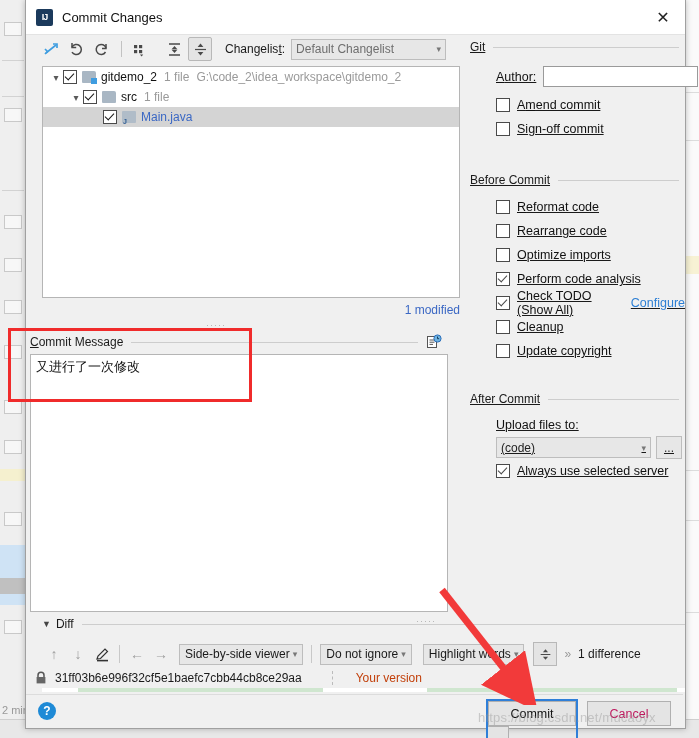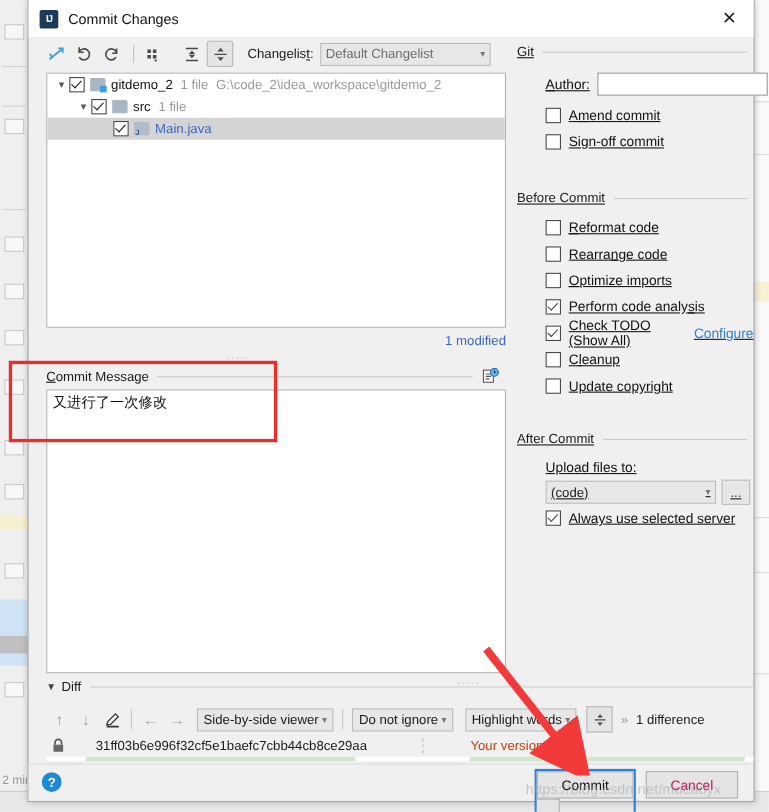--- a/index.html
+++ b/index.html
@@ -80,21 +80,21 @@
   .nm.blue{color:#3b68c4;font-weight:normal;}
   .sub{color:#9a9a9a;margin-left:7px;font-weight:normal;}
   .path{color:#9a9a9a;margin-left:7px;font-weight:normal;}
 
   #modified-count{position:absolute;right:225px;top:303px;font-size:12px;color:#3b68c4;}
 
   
   .split-dots{position:absolute;font-size:9px;color:#b0b0b0;letter-spacing:1px;}
 
   
-  #cm-group{position:absolute;left:16px;top:334px;width:412px;height:278px;}
+  #cm-group{position:absolute;left:4px;top:334px;width:412px;height:278px;}
   #cm-header{display:flex;align-items:center;height:16px;}
   #cm-title{font-size:12px;color:#1a1a1a;white-space:nowrap;}
   #cm-title u{text-decoration:underline;}
   #cm-line{flex:1;height:1px;background:#cdcdcd;margin:0 8px;}
   #cm-history-icon{width:16px;height:16px;position:relative;cursor:pointer;}
   #cm-text{position:absolute;left:0;top:20px;width:418px;height:258px;
     background:#fff;border:1px solid #b5b5b5;box-sizing:border-box;
     padding:3px 5px;font-size:13px;color:#111;line-height:18px;
     font-family:"DejaVu Sans","Liberation Sans",sans-serif;}
 
@@ -133,21 +133,21 @@
   .dt-ico{width:24px;height:22px;display:flex;align-items:center;justify-content:center;
     color:#9d9d9d;font-size:14px;cursor:pointer;}
   .dt-sep{width:1px;height:18px;background:#c8c8c8;margin:0 5px;}
   .dt-combo{height:21px;background:#e7e7e7;border:1px solid #bdbdbd;display:flex;
     align-items:center;padding:0 5px;box-sizing:border-box;font-size:12px;color:#1a1a1a;cursor:pointer;}
   .dt-chev{width:22px;height:22px;border:1px solid #b8b8b8;background:#e4e4e4;
     display:flex;align-items:center;justify-content:center;cursor:pointer;}
   #dt-more{color:#9a9a9a;font-size:12px;margin:0 7px;cursor:pointer;}
   #dt-diffcount{font-size:12px;color:#1a1a1a;}
 
-  #rev-row{position:absolute;left:20px;top:668px;width:643px;height:20px;display:flex;align-items:center;gap:20px;}
+  #rev-row{position:absolute;left:8px;top:668px;width:643px;height:20px;display:flex;align-items:center;}
   #lock-icon{width:16px;height:14px;margin-right:5px;position:relative;}
   #rev-hash{font-size:12px;color:#1a1a1a;}
   #rev-sep{width:1px;height:14px;border-left:1px dashed #bbb;margin:0 22px 0 30px;}
   #rev-your{font-size:12px;color:#c2410c;}
   #diff-strip{position:absolute;left:16px;top:688px;width:643px;height:4px;background:#fff;}
   #diff-strip .g1{position:absolute;left:36px;top:0;width:245px;height:4px;background:#cfe6cf;}
   #diff-strip .g2{position:absolute;left:385px;top:0;width:250px;height:4px;background:#cfe6cf;}
 
   
   #footer{position:absolute;left:0;top:694px;width:657px;height:33px;

